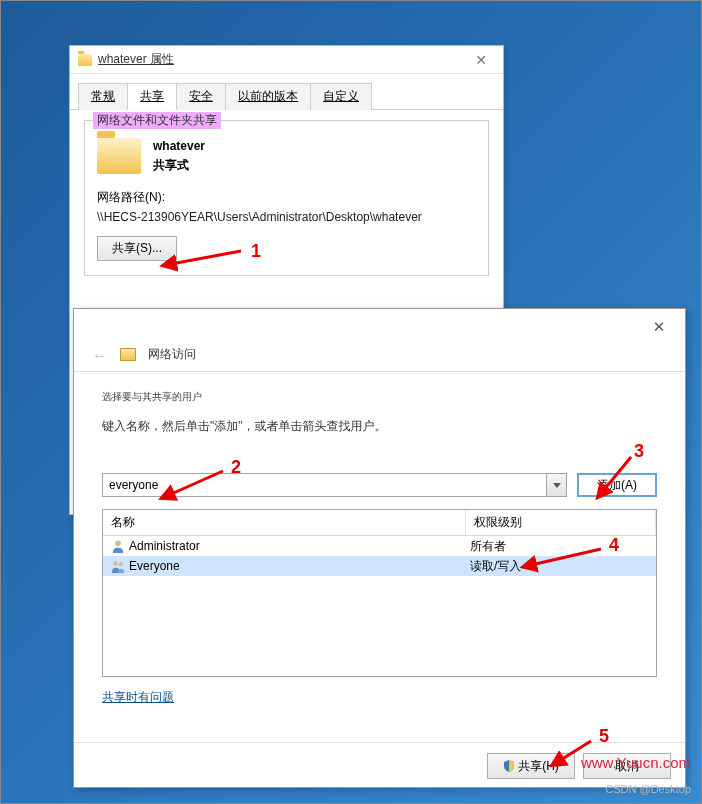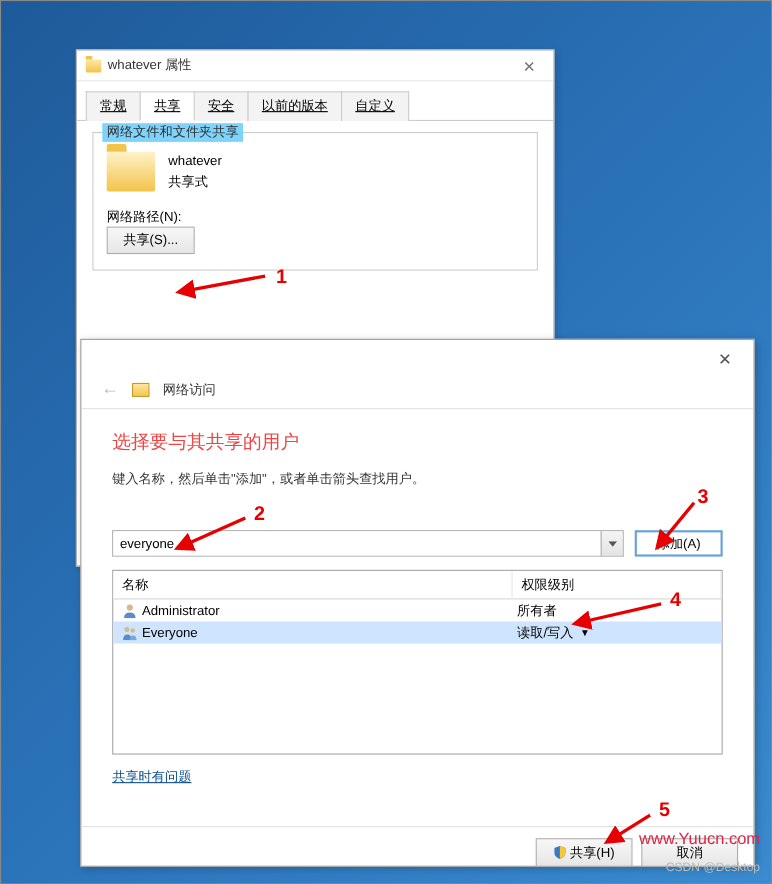--- a/index.html
+++ b/index.html
@@ -38,21 +38,21 @@
       margin-right: 6px;
       position: relative;
     }
     .folder-icon-sm::before {
       content: "";
       position: absolute; top: -3px; left: 0;
       width: 6px; height: 3px;
       background: #f3c24b;
       border-radius: 1px 1px 0 0;
     }
-    .titlebar-text { flex: 1; color: #333; }
+    .titlebar-text { flex: 1; color: #333; text-decoration: underline; }
     .titlebar-x {
       width: 28px; height: 22px;
       display: flex; align-items: center; justify-content: center;
       color: #777; font-size: 14px;
     }
     .tabstrip {
       display: flex;
       padding: 8px 8px 0 8px;
       border-bottom: 1px solid #ccc;
       text-decoration: underline;
@@ -74,25 +74,25 @@
     .tab-body { padding: 10px 14px; }
     .groupbox {
       border: 1px solid #ccc;
       padding: 10px 12px 14px 12px;
       margin-bottom: 12px;
       position: relative;
     }
     .group-title {
       position: absolute;
       top: -9px; left: 8px;
-      background: #7dd3fc;
+      background: #f0abfc;
       padding: 0 4px;
       color: #333;
     }
-    .folder-row { display: flex; align-items: center; gap: 12px; margin: 6px 0 14px 0; }
+    .folder-row { display: flex; align-items: center; gap: 12px; margin: 6px 0 14px 0; font-weight: bold; }
     .folder-icon {
       width: 44px; height: 36px;
       background: linear-gradient(#fff2c9, #f2c44b);
       border-radius: 2px;
       position: relative;
     }
     .folder-icon::before {
       content: "";
       position: absolute; top: -7px; left: 0;
       width: 18px; height: 7px;
@@ -142,21 +142,21 @@
       width: 16px; height: 13px;
       background: linear-gradient(#ffe9a6, #f3c24b);
       border-radius: 1px;
       box-shadow: 0 0 0 1px #c29b2c inset;
     }
     .crumb-text { color: #333; }
     .dlg-inner {
       border-top: 1px solid #e0e0e0;
       padding: 18px 28px 0 28px;
     }
-    .heading { color: #ef4444; font-size: 17px; margin-bottom: 14px; }
+    .heading { color: #404040; font-size: 10px; margin-bottom: 14px; }
     .instr { color: #333; margin-bottom: 38px; }
 
     .input-row { display: flex; gap: 10px; margin-bottom: 12px; }
     .combo {
       flex: 1;
       display: flex;
       border: 1px solid #a5a5a5;
       height: 24px;
     }
     .combo input {
@@ -266,20 +266,21 @@
     <div class="groupbox">
       <span class="group-title">网络文件和文件夹共享</span>
       <div class="folder-row">
         <div class="folder-icon"></div>
         <div class="folder-meta">
           <div>whatever</div>
           <div>共享式</div>
         </div>
       </div>
       <div class="net-path-label">网络路径(N):</div>
+      <div class="net-path">\\HECS-213906YEAR\Users\Administrator\Desktop\whatever</div>
       <button class="btn">共享(S)...</button>
     </div>
   </div>
 </div>
 
 <div class="access-window">
   <div class="dlg-top">
     <div class="dlg-close">✕</div>
   </div>
   <div class="dlg-crumb">

